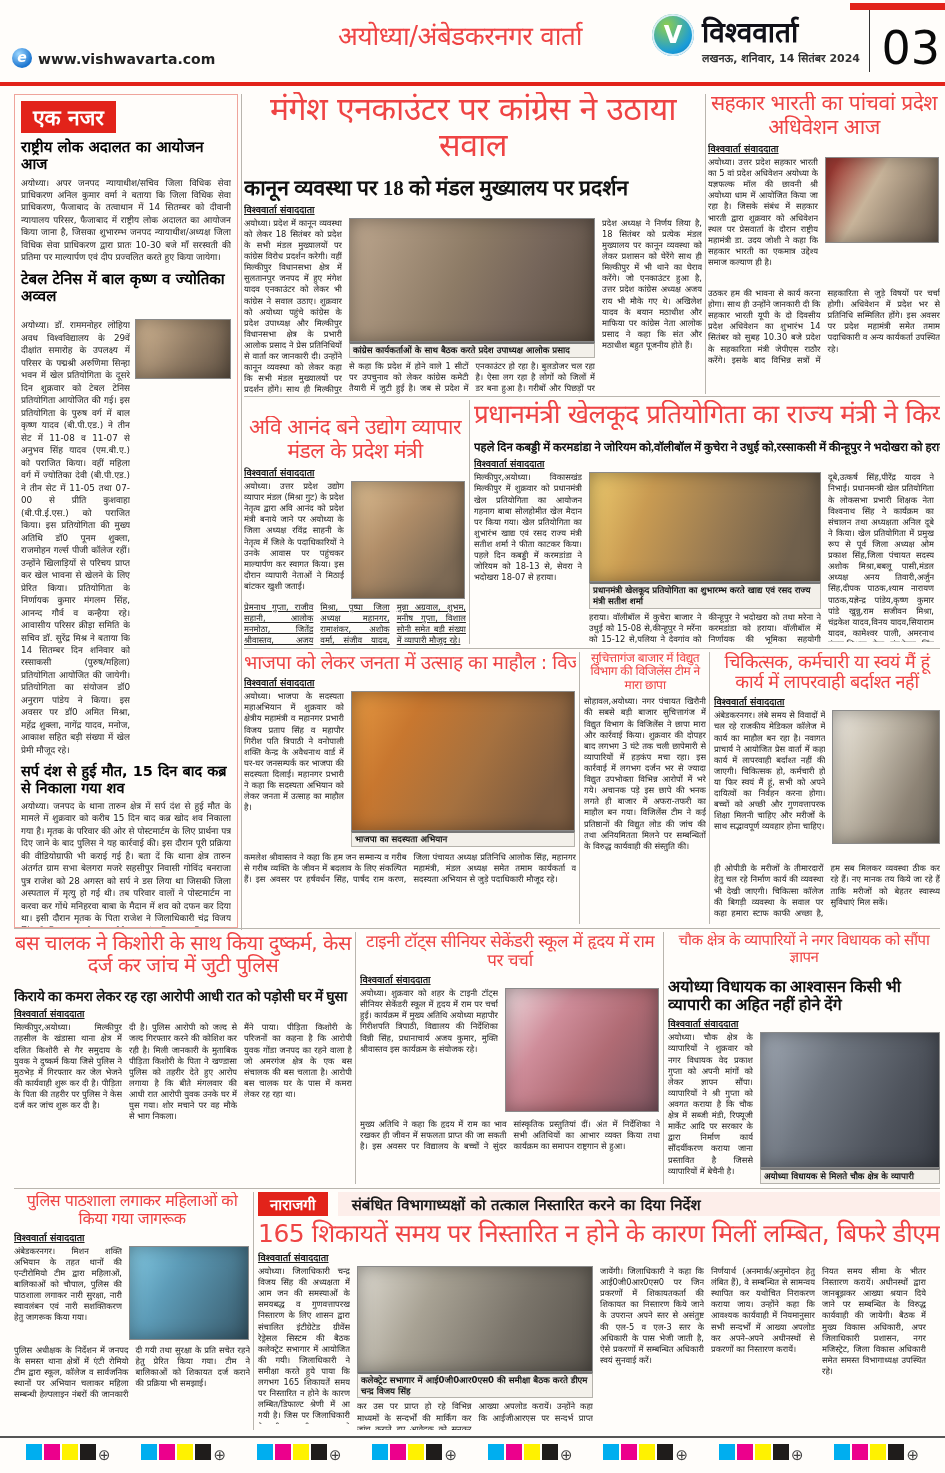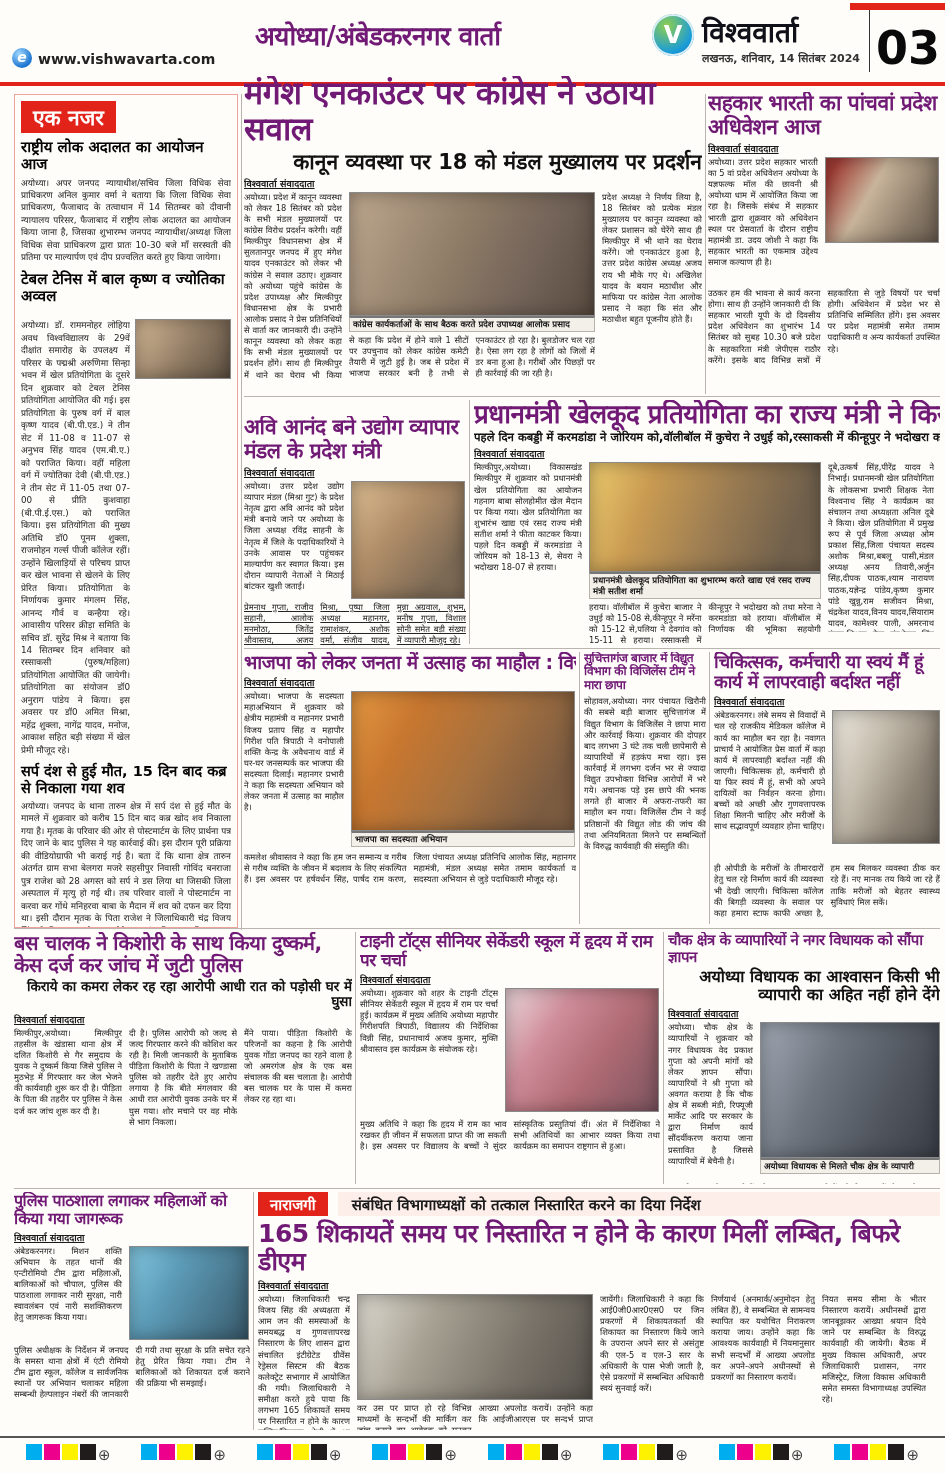--- a/index.html
+++ b/index.html
@@ -1,21 +1,21 @@
 <!DOCTYPE html>
 <html><head>
 <meta charset="utf-8">
 <style>
   html,body{margin:0;padding:0;background:#e8e6e2;}
   .page{position:relative;width:945px;height:1473px;background:#fffdfa;margin:0 auto;overflow:hidden;
         font-family:"DejaVu Sans","Liberation Sans",sans-serif;color:#1a1a1a;}
   .abs{position:absolute;}
-  .hl{font-weight:700;color:#701a75;text-align:left;line-height:1.12;letter-spacing:-0.5px;}
+  .hl{font-weight:400;color:#ef4444;text-align:center;line-height:1.12;letter-spacing:-0.5px;}
   .hl-left{font-weight:800;color:#050505;text-align:left;line-height:1.15;}
-  .subhl{font-weight:700;color:#111;text-align:right;line-height:1.15;margin-top:2px;}
+  .subhl{font-weight:700;color:#111;text-align:left;line-height:1.15;margin-top:12px;font-family:Liberation Serif, serif;}
   .byline{font-weight:700;font-size:9.5px;text-decoration:underline;margin:3px 0 2px 0;}
   .body-txt{font-size:8.3px;line-height:1.34;text-align:justify;color:#242424;overflow:hidden;}
   .body-md{font-size:8.8px;line-height:1.42;text-align:justify;color:#242424;overflow:hidden;}
   .cols-wrap{display:flex;gap:7px;align-items:flex-start;}
   .cc2{column-count:2;column-gap:7px;margin-top:3px;}
   .cc3{column-count:3;column-gap:7px;margin-top:3px;text-decoration:underline;}
   .photo{border:1px solid #8a8a8a;box-shadow:inset 0 0 18px rgba(0,0,0,.35);}
   .caption{font-size:8.6px;font-weight:700;background:#f3f0ea;border:1px solid #b5b2ab;border-top:2px solid #777;
            padding:1px 3px;line-height:1.25;}
   .redbox{background:#e2231a;color:#fff;font-weight:800;display:inline-block;padding:2px 12px;}
@@ -38,21 +38,21 @@
           font-style:italic;font-size:14px;text-align:center;line-height:19px">e</span>
     <span class="abs" style="left:38px;top:51px;font-size:14px;font-weight:700;color:#222">www.vishwavarta.com</span>
     <div class="abs hl" style="left:255px;top:22px;width:410px;font-size:26px">अयोध्या/अंबेडकरनगर वार्ता</div>
     <span class="abs" style="left:652px;top:14px;width:42px;height:42px;border-radius:50%;
           background:radial-gradient(circle at 35% 28%,#8fce4e,#1b9cd8 65%,#0b6ea8);color:#fff;font-weight:800;
           font-size:24px;text-align:center;line-height:42px;box-shadow:0 0 0 2px #d9eef7 inset">V</span>
     <div class="abs" style="left:702px;top:12px;font-size:28px;font-weight:800;color:#101018">विश्ववार्ता</div>
     <div class="abs" style="left:702px;top:50px;font-size:11px;font-weight:700;color:#333">लखनऊ,  शनिवार, 14 सितंबर 2024</div>
     <div class="abs" style="left:869px;top:10px;width:1px;height:62px;background:#333"></div>
     <div class="pageno-frame" style="left:850px;top:3px;width:90px;height:76px;padding-right:6px">
-      <span style="font-size:46px;font-weight:700;color:#0a0a0a">03</span>
+      <span style="font-size:46px;font-weight:400;color:#0a0a0a">03</span>
     </div>
   </div>
   <div class="masthead-rule" style="top:82px"></div>
 
   <div class="abs" style="left:14px;top:94px;width:224px;height:834px;border:1px solid #efa49b;padding:6px;box-sizing:border-box;overflow:hidden">
     <div class="redbox" style="font-size:21px">एक नजर</div>
 
     <div style="margin-top:6px">
       <div class="hl-left" style="font-size:15px">राष्ट्रीय लोक अदालत का आयोजन आज</div>
       <div class="body-md" style="margin-top:3px">अयोध्या। अपर जनपद न्यायाधीश/सचिव जिला विधिक सेवा प्राधिकरण अनिल कुमार वर्मा ने बताया कि जिला विधिक सेवा प्राधिकरण, फैजाबाद के तत्वाधान में 14 सितम्बर को दीवानी न्यायालय परिसर, फैजाबाद में राष्ट्रीय लोक अदालत का आयोजन किया जाना है, जिसका शुभारम्भ जनपद न्यायाधीश/अध्यक्ष जिला विधिक सेवा प्राधिकरण द्वारा प्रातः 10-30 बजे माँ सरस्वती की प्रतिमा पर माल्यार्पण एवं दीप प्रज्वलित करते हुए किया जायेगा।</div>
@@ -68,21 +68,21 @@
     </div>
 
     <div style="margin-top:7px">
       <div class="hl-left" style="font-size:14.5px">सर्प दंश से हुई मौत, 15 दिन बाद कब्र से निकाला गया शव</div>
       <div class="body-md" style="margin-top:3px">अयोध्या। जनपद के थाना तारुन क्षेत्र में सर्प दंश से हुई मौत के मामले में शुक्रवार को करीब 15 दिन बाद कब्र खोद शव निकाला गया है। मृतक के परिवार की ओर से पोस्टमार्टम के लिए प्रार्थना पत्र दिए जाने के बाद पुलिस ने यह कार्रवाई की। इस दौरान पूरी प्रक्रिया की वीडियोग्राफी भी कराई गई है। बता दें कि थाना क्षेत्र तारुन अंतर्गत ग्राम सभा बेलगरा मजरे सहसीपुर निवासी गोविंद बनराजा पुत्र राजेश को 28 अगस्त को सर्प ने डस लिया था जिसकी जिला अस्पताल में मृत्यु हो गई थी। तब परिवार वालों ने पोस्टमार्टम ना करवा कर गोंधे मनिहरवा बाबा के मैदान में शव को दफन कर दिया था। इसी दौरान मृतक के पिता राजेश ने जिलाधिकारी चंद्र विजय सिंह से मिलकर प्रार्थना पत्र देते हुए मांग किया था कि पुत्र का पोस्टमार्टम हो। जिला मजिस्ट्रेट ने इसके लिए आदेश दिया। इसे लेकर शव का पंचनामा और पोस्टमार्टम कराए जाने के लिए पुलिस क्षेत्राधिकारी बीकापुर सुरेंद्र सिंह, सीएचसी तारुन डॉ नन्हकू राम, तहसीलदार बीकापुर रामखेलावन, थाना प्रभारी तारुन सुमित श्रीवास्तव ने शुक्रवार को मनिहरवा बाबा के मैदान पहुंचकर पंचनामा भरकर वीडियोग्राफी कराते हुए जेसीबी द्वारा 11 फीट गहरे गड्ढे को खुदवाकर लाश को पोस्टमार्टम के लिए भेज दिया। थाना प्रभारी ने बताया कि पोस्टमार्टम रिपोर्ट के बाद आगे की कार्रवाई की जाएगी।</div>
     </div>
 
     
   </div>
 
-  <div class="abs" style="left:244px;top:76px;width:458px;height:302px;overflow:hidden">
+  <div class="abs" style="left:244px;top:92px;width:458px;height:302px;overflow:hidden">
     <div class="hl" style="font-size:32px">मंगेश एनकाउंटर पर कांग्रेस ने उठाया सवाल</div>
     <div class="subhl" style="font-size:21px">कानून व्यवस्था पर 18 को मंडल मुख्यालय पर प्रदर्शन</div>
     <div class="byline">विश्ववार्ता संवाददाता</div>
     <div class="cols-wrap">
       <div class="body-txt" style="width:98px;height:215px">अयोध्या। प्रदेश में कानून व्यवस्था को लेकर 18 सितंबर को प्रदेश के सभी मंडल मुख्यालयों पर कांग्रेस विरोध प्रदर्शन करेगी। वहीं मिल्कीपुर विधानसभा क्षेत्र में सुलतानपुर जनपद में हुए मंगेश यादव एनकाउंटर को लेकर भी कांग्रेस ने सवाल उठाए। शुक्रवार को अयोध्या पहुंचे कांग्रेस के प्रदेश उपाध्यक्ष और मिल्कीपुर विधानसभा क्षेत्र के प्रभारी आलोक प्रसाद ने प्रेस प्रतिनिधियों से वार्ता कर जानकारी दी। उन्होंने कानून व्यवस्था को लेकर कहा कि सभी मंडल मुख्यालयों पर प्रदर्शन होंगे। साथ ही मिल्कीपुर में थाने का घेराव भी किया जाएगा।</div>
       <div style="width:246px">
         <div class="photo" style="width:244px;height:122px;background:linear-gradient(115deg,#b8a28a 5%,#8d7b66 45%,#75655a 70%,#594c40)"></div>
         <div class="caption">कांग्रेस कार्यकर्ताओं के साथ बैठक करते प्रदेश उपाध्यक्ष आलोक प्रसाद</div>
         <div class="body-txt cc2" style="height:62px">से कहा कि प्रदेश में होने वाले 1 सीटों पर उपचुनाव को लेकर कांग्रेस कमेटी तैयारी में जुटी हुई है। जब से प्रदेश में भाजपा सरकार बनी है तभी से एनकाउंटर हो रहा है। बुलडोजर चल रहा है। ऐसा लग रहा है लोगों को जिलों में डर बना हुआ है। गरीबों और पिछड़ों पर ही कार्रवाई की जा रही है।</div>
       </div>
@@ -224,20 +224,21 @@
     <div style="display:flex;align-items:center;gap:10px">
       <span class="redbox" style="font-size:15px">नाराजगी</span>
       <span style="font-size:15px;font-weight:800;background:#fdeeea;padding:2px 14px;flex:1">संबंधित विभागाध्यक्षों को तत्काल निस्तारित करने का दिया निर्देश</span>
     </div>
     <div class="hl" style="font-size:25px;margin-top:4px">165 शिकायतें समय पर निस्तारित न होने के कारण मिलीं लम्बित, बिफरे डीएम</div>
     <div class="byline">विश्ववार्ता संवाददाता</div>
     <div class="cols-wrap">
       <div class="body-txt" style="width:92px;height:158px">अयोध्या। जिलाधिकारी चन्द्र विजय सिंह की अध्यक्षता में आम जन की समस्याओं के समयबद्ध व गुणवत्तापरख निस्तारण के लिए शासन द्वारा संचालित इंटीग्रेटेड ग्रीवेंस रेड्रेसल सिस्टम की बैठक कलेक्ट्रेट सभागार में आयोजित की गयी। जिलाधिकारी ने समीक्षा करते हुये पाया कि लगभग 165 शिकायतें समय पर निस्तारित न होने के कारण लम्बित/डिफाल्ट श्रेणी में आ गयी है। जिस पर जिलाधिकारी ने कड़ी नाराजगी व्यक्त करते हुये सम्बंधित विभागाध्यक्षों को निर्देश दिये कि प्राथमिकता के आधार पर शिकायतों का गुणवत्तापरख निस्तारण तत्काल किया जाय। इसके साथ ही सभी विभागाध्यक्ष अपने-अपने पोर्टल की नियमित लॉगिन करें।</div>
       <div style="width:236px">
         <div class="photo" style="width:234px;height:104px;background:linear-gradient(115deg,#d7d3c9 4%,#a8a294 30%,#7a746a 65%,#57524b)"></div>
+        <div class="caption">कलेक्ट्रेट सभागार में आई0जी0आर0एस0 की समीक्षा बैठक करते डीएम चन्द्र विजय सिंह</div>
         <div class="body-txt cc2" style="height:34px">कर उस पर प्राप्त हो रहे विभिन्न माध्यमों के सन्दर्भों की मार्किंग कर जांच कराते हुए आवेदक को सुनकर आख्या अपलोड करायें। उन्होंने कहा कि आईजीआरएस पर सन्दर्भ प्राप्त होने की तिथि से 07 दिवस तक की अधीनस्थ अधिकारी को अग्रसारित</div>
       </div>
       <div class="body-txt" style="width:104px;height:158px">जायेंगी। जिलाधिकारी ने कहा कि आई0जी0आर0एस0 पर जिन प्रकरणों में शिकायतकर्ता की शिकायत का निस्तारण किये जाने के उपरान्त अपने स्तर से असंतुष्ट की एल-5 व एल-3 स्तर के अधिकारी के पास भेजी जाती है, ऐसे प्रकरणों में सम्बन्धित अधिकारी स्वयं सुनवाई करें।</div>
       <div class="body-txt" style="width:104px;height:158px">निर्णयार्थ (अनमार्क/अनुमोदन हेतु लंबित हैं), वे सम्बन्धित से सामन्वय स्थापित कर यथोचित निराकरण कराया जाय। उन्होंने कहा कि आवश्यक कार्यवाही में नियमानुसार सभी सन्दर्भों में आख्या अपलोड कर अपने-अपने अधीनस्थों से प्रकरणों का निस्तारण करायें।</div>
       <div class="body-txt" style="width:104px;height:158px">नियत समय सीमा के भीतर निस्तारण करायें। अधीनस्थों द्वारा जानबूझकर आख्या श्रयान दिये जाने पर सम्बन्धित के विरुद्ध कार्यवाही की जायेगी। बैठक में मुख्य विकास अधिकारी, अपर जिलाधिकारी प्रशासन, नगर मजिस्ट्रेट, जिला विकास अधिकारी समेत समस्त विभागाध्यक्ष उपस्थित रहे।</div>
     </div>
   </div>
 
   <div class="abs" style="left:0;top:1436px;width:945px;height:2px;background:#555"></div>
   <div class="abs" style="left:0;top:1444px;width:945px;display:flex;justify-content:space-between;padding:0 26px;box-sizing:border-box">

